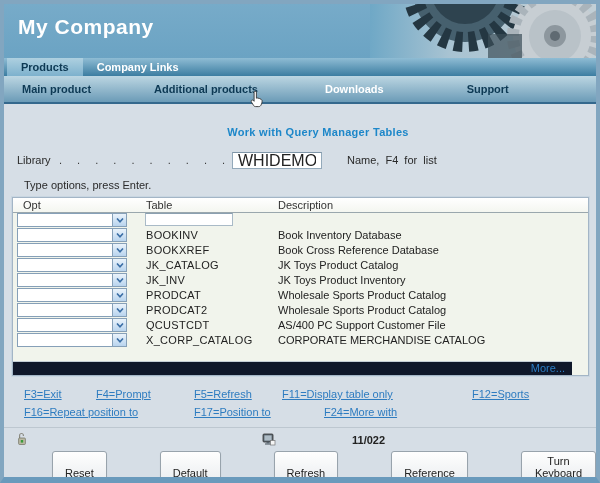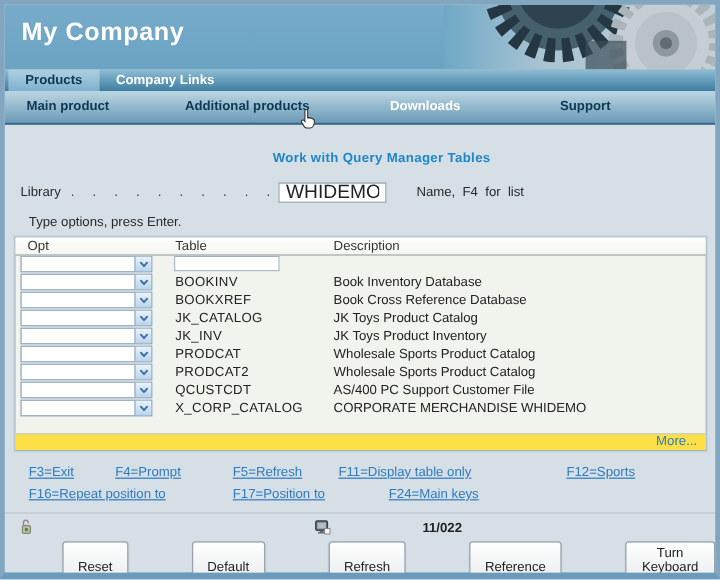--- a/index.html
+++ b/index.html
@@ -58,22 +58,22 @@
     background:#ffffff; border:1px solid #86a0b8; display:flex; cursor:default; }
   .combo .cbtn { margin-left:auto; width:14px; height:100%;
     background:linear-gradient(#eaf3fb,#b9d4ee); border-left:1px solid #86a0b8;
     display:flex; align-items:center; justify-content:center; }
   .cell-table { position:absolute; left:133px; top:1px; font-size:11px; color:#222;
     letter-spacing:.3px; }
   .cell-desc  { position:absolute; left:265px; top:1px; font-size:11px; color:#222; }
   .pos-input { position:absolute; left:132px; top:0; width:88px; height:13px;
     border:1px solid #a9bac7; border-top-color:#8ba0b0; background:#fff;
     font-size:11px; font-family:inherit; padding:0 3px; }
-  .panel-footer { position:absolute; left:0; right:0; bottom:0; height:14px;
-    background:#fde047; border-top:1px solid #c3cdd6; }
+  .panel-footer { position:absolute; left:0; right:16px; bottom:0; height:14px;
+    background:#0f172a; border-top:1px solid #c3cdd6; }
   .more-link { position:absolute; right:7px; top:0; font-size:11px; color:#2b7cc4;
     cursor:pointer; }
   
   .fkeys a { position:absolute; font-size:11px; color:#2e7cc0;
     text-decoration:underline; cursor:pointer; }
   #fk1 { position:absolute; left:0; top:384px; right:0; height:16px; }
   #fk2 { position:absolute; left:0; top:402px; right:0; height:16px; }
   #fk1 a:nth-child(1){left:20px;} #fk1 a:nth-child(2){left:92px;}
   #fk1 a:nth-child(3){left:190px;} #fk1 a:nth-child(4){left:278px;}
   #fk1 a:nth-child(5){left:468px;}
@@ -242,39 +242,39 @@
         </div>
         <div class="t-row">
           <div class="combo">
             <span class="cbtn">
               <svg width="8" height="5" viewBox="0 0 8 5">
                 <path d="M1 0.5 L4 3.8 L7 0.5" fill="none" stroke="#3a6ea5" stroke-width="1.6"></path>
               </svg>
             </span>
           </div>
           <span class="cell-table">X_CORP_CATALOG</span>
-          <span class="cell-desc">CORPORATE MERCHANDISE WHIDEMO</span>
+          <span class="cell-desc">CORPORATE MERCHANDISE CATALOG</span>
         </div>
       </div>
     <div class="panel-footer">
       <span class="more-link">More...</span>
     </div>
   </div>
 
   <div class="fkeys" id="fk1">
       <a>F3=Exit</a>
       <a>F4=Prompt</a>
       <a>F5=Refresh</a>
       <a>F11=Display table only</a>
       <a>F12=Sports</a>
     </div>
   <div class="fkeys" id="fk2">
       <a>F16=Repeat position to</a>
       <a>F17=Position to</a>
-      <a>F24=Main keys</a>
+      <a>F24=More with</a>
     </div>
 
   <div class="status-sep"></div>
   <svg class="lock-icon" width="12" height="14" viewBox="0 0 12 14">
     <path d="M3 6 L3 3.5 C3 1.9 4.1 1 5.5 1 C6.9 1 8 1.9 8 3.5 L8 4 L6.8 4 L6.8 3.5 C6.8 2.6 6.3 2.1 5.5 2.1 C4.7 2.1 4.2 2.6 4.2 3.5 L4.2 6 Z" fill="#8a8a82"></path>
     <rect x="2.6" y="6" width="6.8" height="6.5" rx="1" fill="#b9b9a4" stroke="#6e6e5e" stroke-width="0.7"></rect>
     <rect x="4.8" y="8" width="2.4" height="2.6" fill="#3a9a3a"></rect>
   </svg>
   <svg class="monitor-icon" width="14" height="13" viewBox="0 0 14 13">
     <rect x="1" y="1" width="10" height="8" rx="1" fill="#5a6670" stroke="#333" stroke-width="0.8"></rect>

